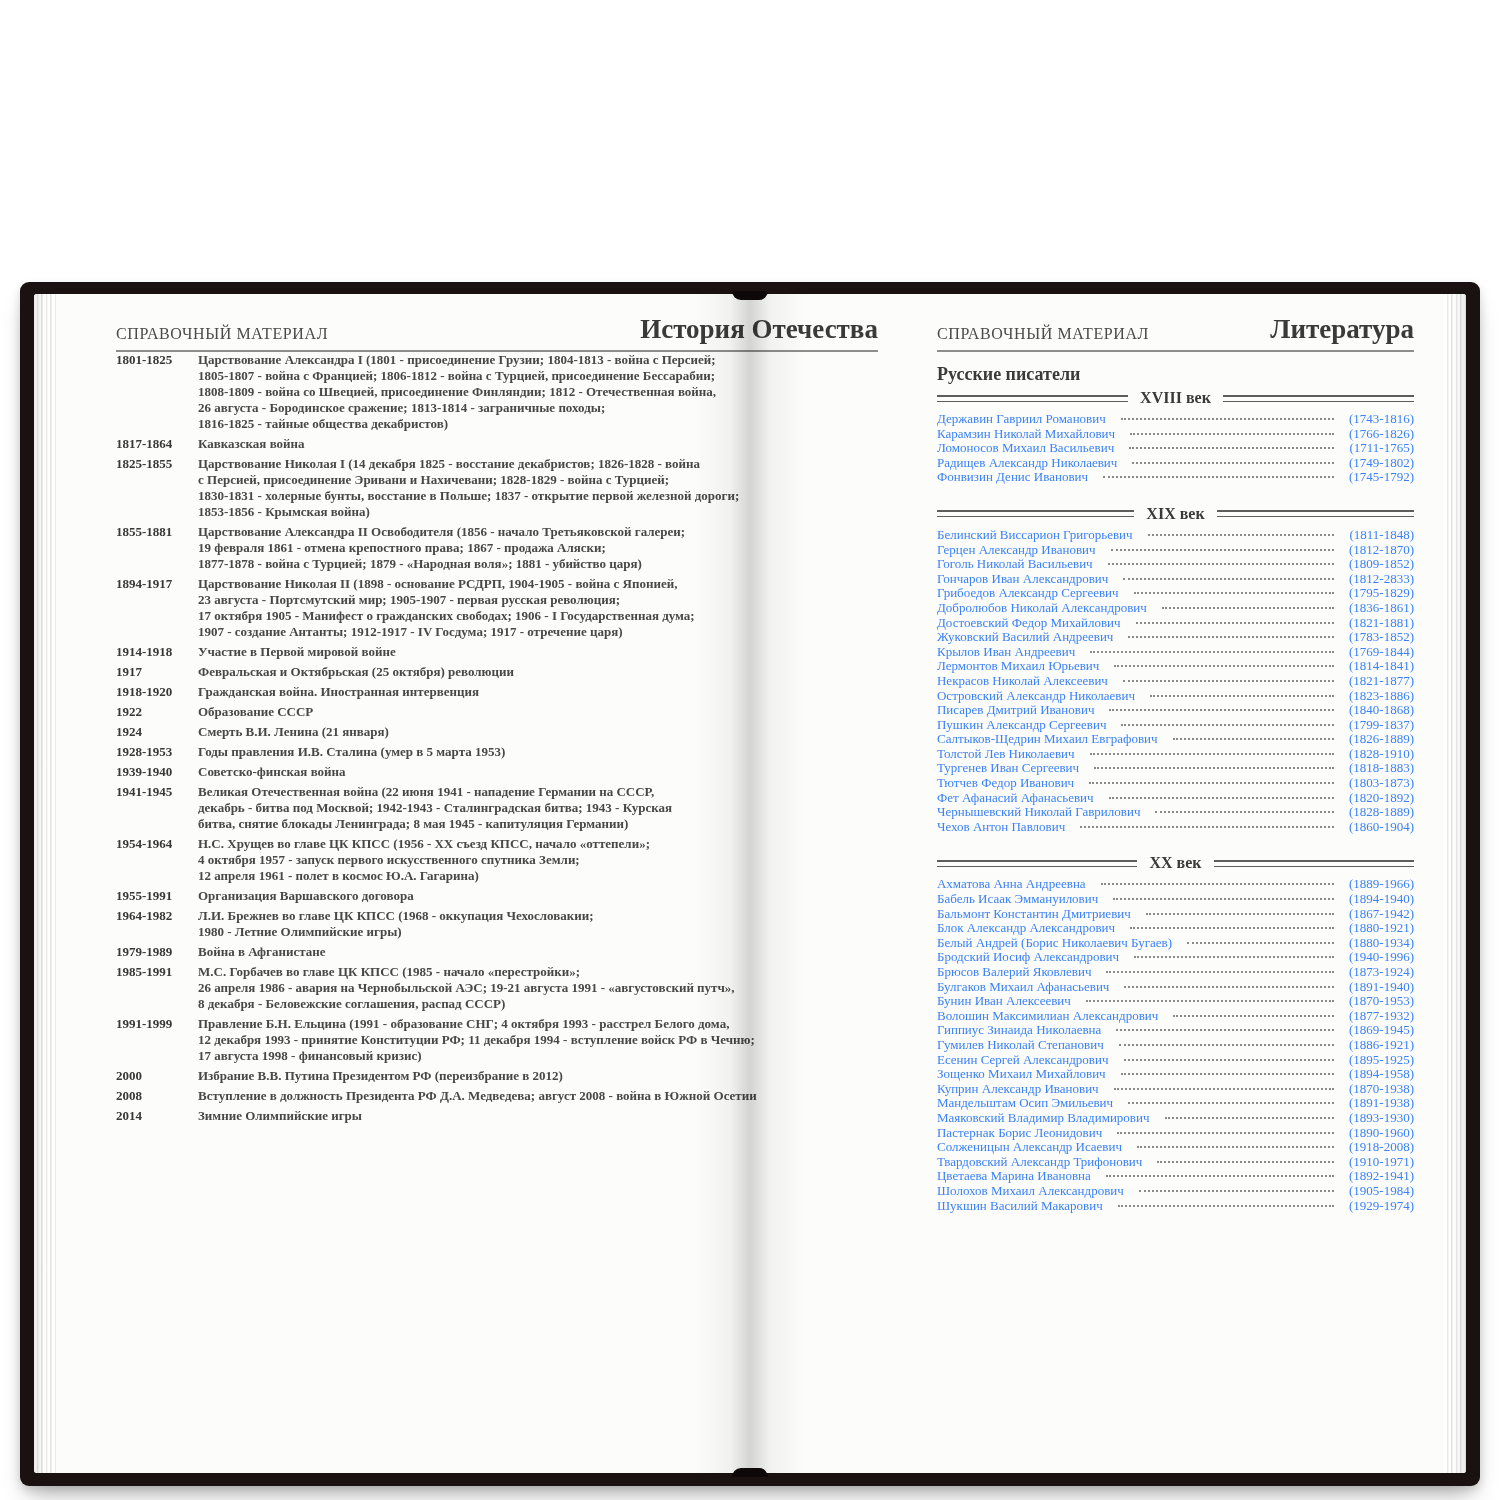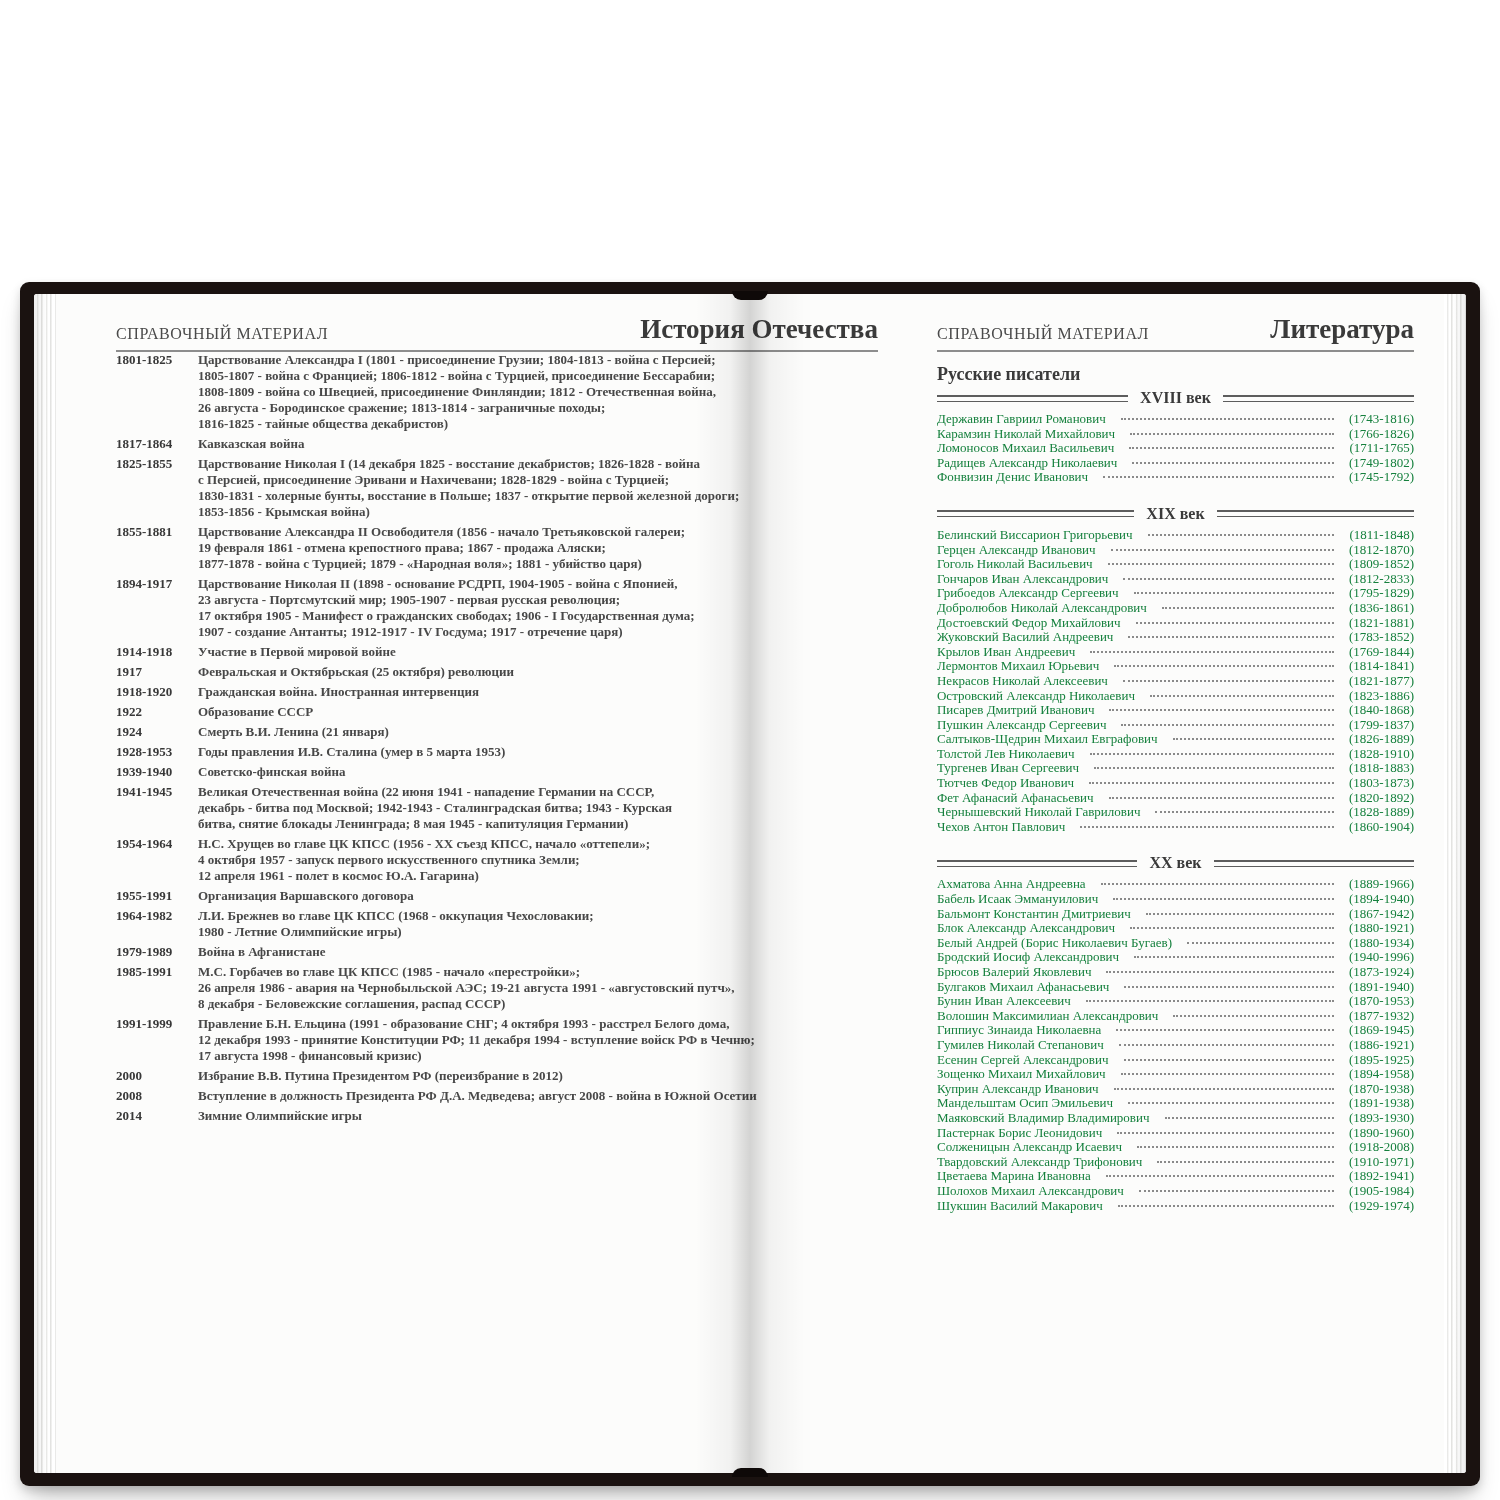--- a/index.html
+++ b/index.html
@@ -67,21 +67,21 @@
   .era-group { margin-top:2px; }
   .era-group + .era-group { margin-top:20px; }
   .era-heading {
     display:flex; align-items:center; gap:12px;
     font-weight:bold; font-size:16px; color:#3a3a3a; margin:2px 0 5px;
   }
   .era-heading::before, .era-heading::after {
     content:""; flex:1; height:4px;
     border-top:2px solid #5d5d5d; border-bottom:1px solid #5d5d5d;
   }
-  .writer-row { display:flex; align-items:baseline; font-size:13px; line-height:14.6px; color:#15803d;gap:12px; }
+  .writer-row { display:flex; align-items:baseline; font-size:13px; line-height:14.6px; color:#3b82f6;gap:12px; }
   .writer-name { white-space:nowrap; }
   .writer-leader { flex:1 1 auto; border-bottom:2px dotted #8a8a8a; margin:0 3px; transform:translateY(-3px); min-width:12px; }
   .writer-years { white-space:nowrap;text-align:right; }
 </style>
 </head>
 <body>
 
 <div class="book">
   <div class="spine-notch-top"></div>
   <div class="spine-notch-bottom"></div>

